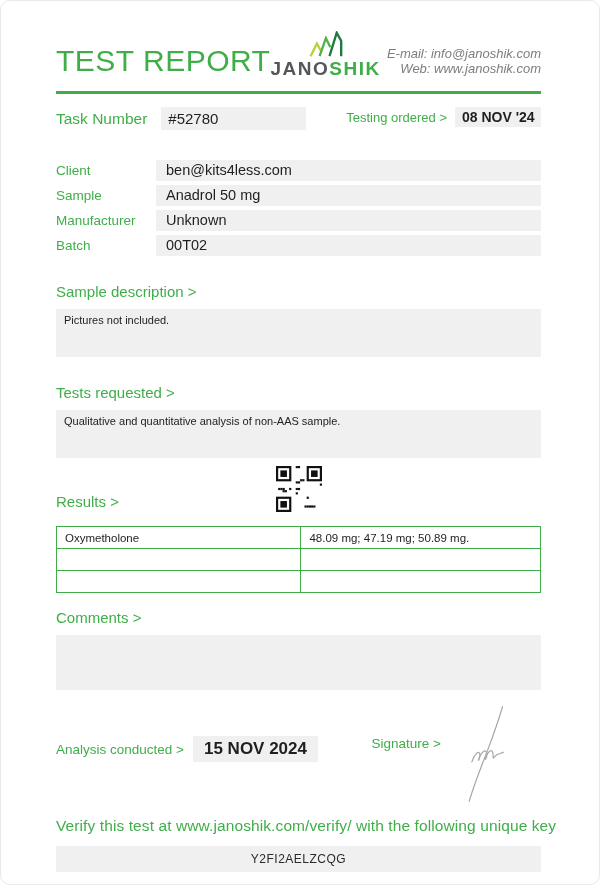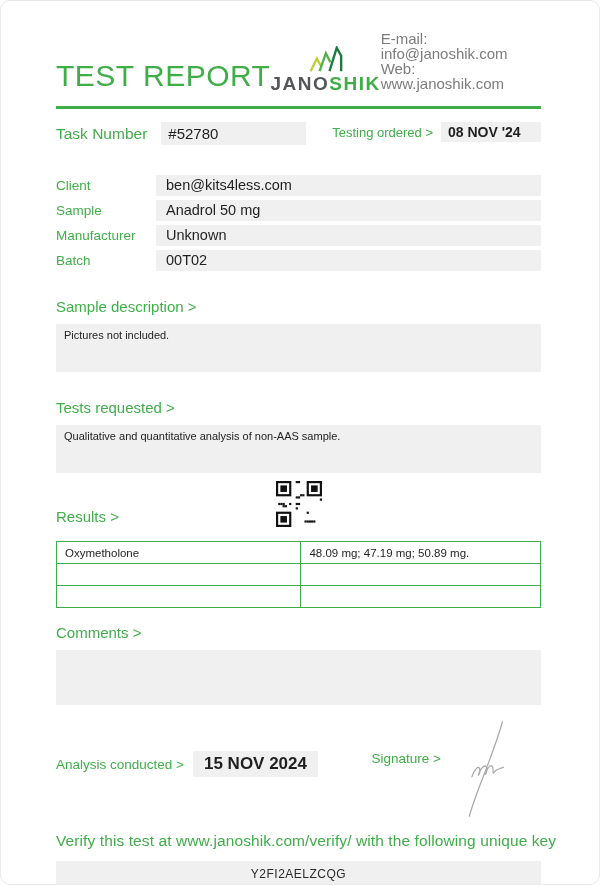--- a/index.html
+++ b/index.html
@@ -15,31 +15,31 @@
   .header { display:flex; align-items:flex-end; }
   .title {
     flex:1.15; font-size:30px; letter-spacing:.5px; color:var(--green);
     font-weight:400; line-height:1; padding-bottom:2px; white-space:nowrap;
   }
   .logo { flex:0 0 auto; display:flex; flex-direction:column; align-items:center; }
   .logo-icon { height:27px; margin-bottom:1px; }
   .logo-text { font-size:19px; font-weight:bold; letter-spacing:1.5px; line-height:1; }
   .logo-text .jano { color:#55565a; }
   .logo-text .shik { color:var(--green); }
-  .contact { flex:1; font-size:15px; color:#7d7d7d; line-height:15px; padding-bottom:2px; }
+  .contact { flex:1; text-align:right; font-size:13px; color:#7d7d7d; line-height:15px; padding-bottom:2px;font-style:italic; }
   .rule { height:3px; background:var(--green); margin-top:13px; }
   
   .task { margin-top:13px; display:flex; justify-content:space-between; align-items:flex-start; }
   .task-left { display:flex; align-items:center; }
   .task-label { color:var(--green); font-size:15.5px; white-space:nowrap; }
   .task-value { margin-left:14px; width:145px; background:var(--box); padding:3px 7px; font-size:15px; }
   .task-right { display:flex; flex-direction:column; gap:4px; }
   .date-row { display:flex; align-items:center; justify-content:flex-end; gap:8px; }
   .date-label { color:var(--green); font-size:13px; white-space:nowrap; }
-  .date-value { width:100px; background:var(--box); padding:2px 7px; font-size:14px; font-weight:bold; white-space:nowrap; }
+  .date-value { width:86px; background:var(--box); padding:2px 7px; font-size:14px; font-weight:bold; white-space:nowrap; }
   
   .info { margin-top:30px; }
   .info-row { display:flex; align-items:center; margin-bottom:4px; }
   .info-label { width:100px; color:var(--green); font-size:13.5px; flex:0 0 100px; }
   .info-value { flex:1; background:var(--box); padding:2px 10px; font-size:14.5px; min-height:21px; line-height:17px; }
   
   .sec-head { color:var(--green); font-size:15px; margin-top:27px; }
   .sec-box {
     margin-top:9px; background:var(--box); min-height:48px;
     padding:4px 8px; font-size:11px; color:#222; line-height:14px;

